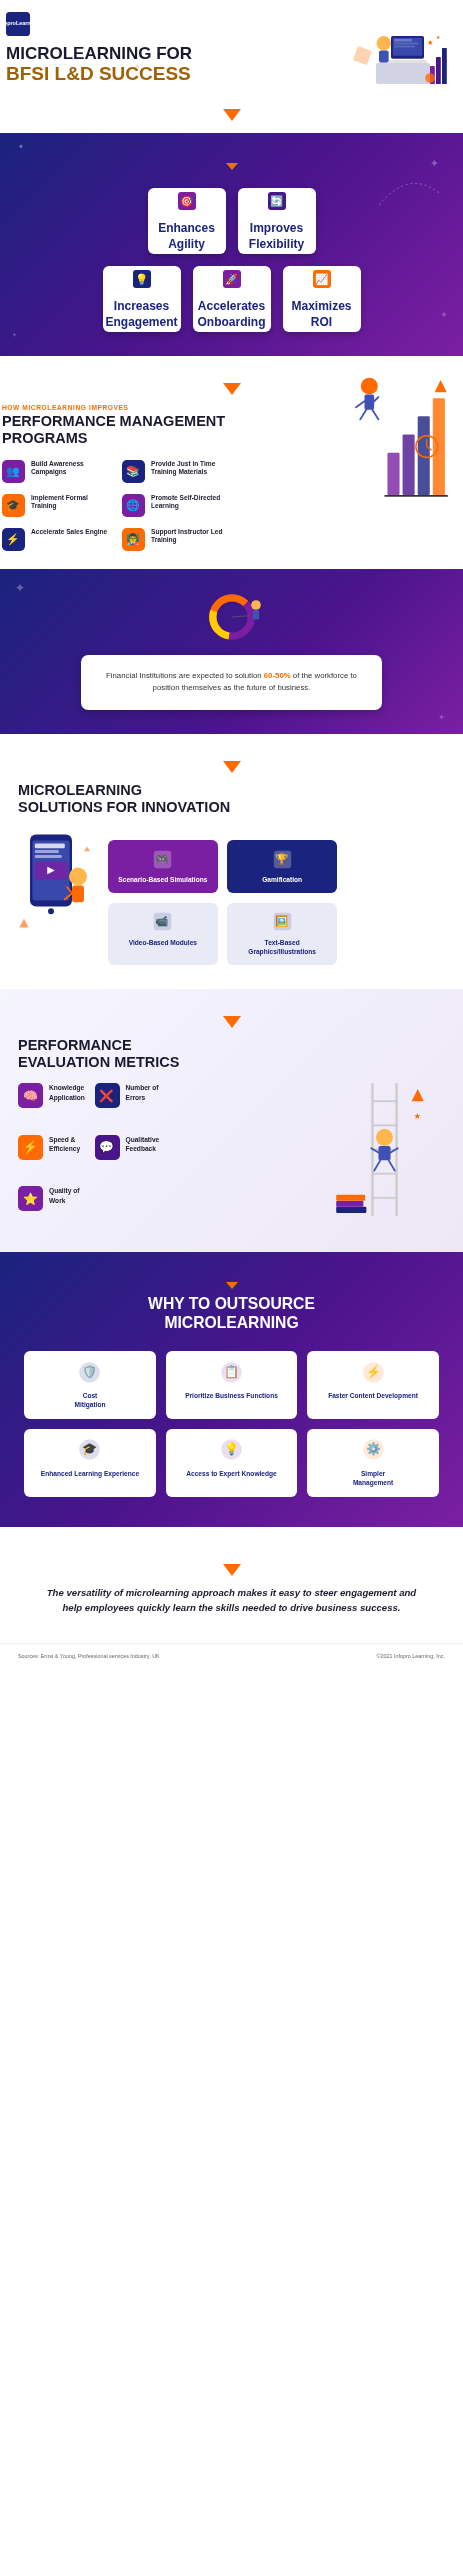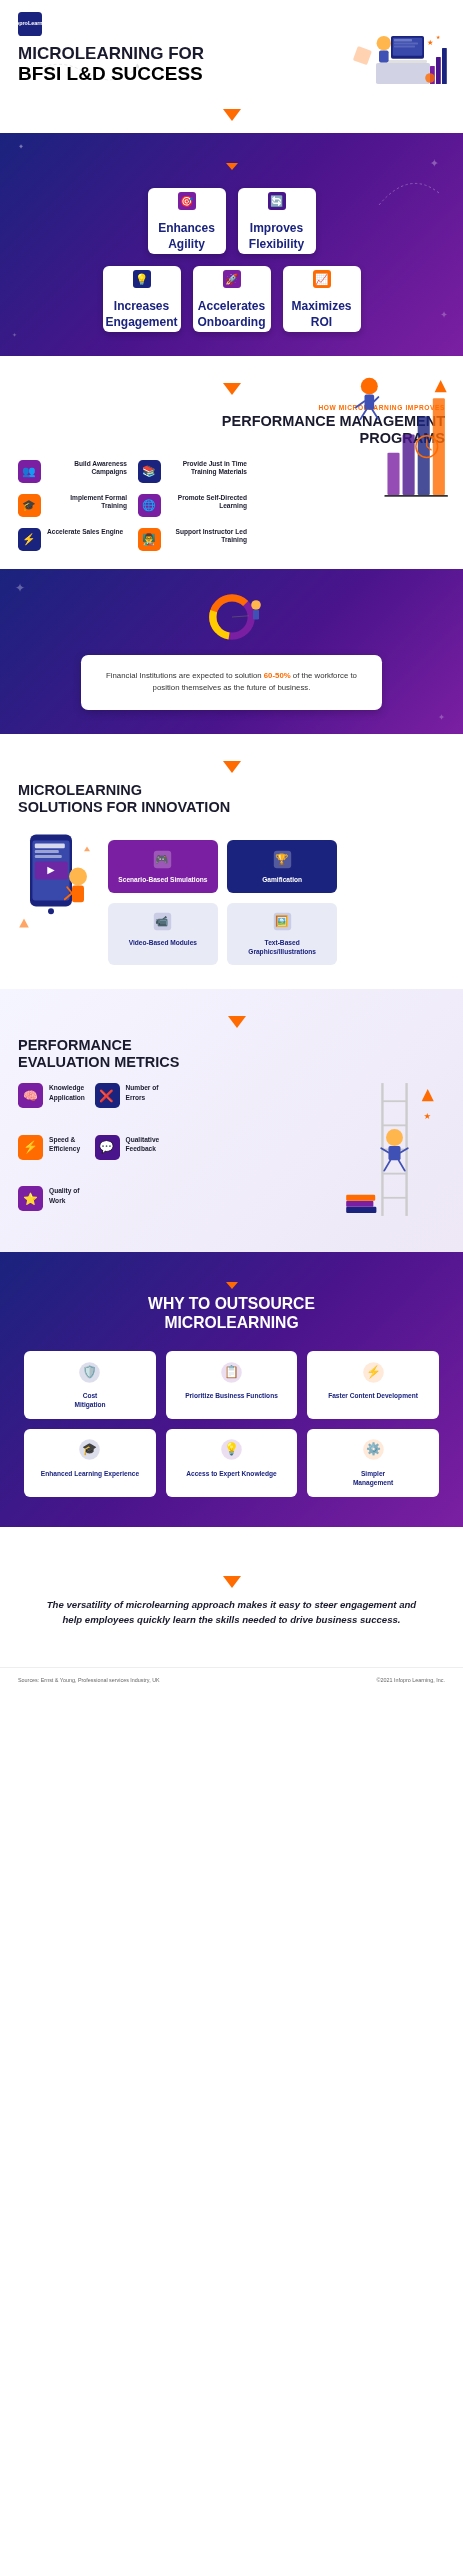--- a/index.html
+++ b/index.html
@@ -6,21 +6,21 @@
     body {
       width: 463px;
       font-family: Arial, sans-serif;
       background: #fff;
       overflow-x: hidden;
     }
 
     
     .section-header {
       background: #fff;
-      padding: 12px 18px 12px 18px;
+      padding: 12px 18px 12px 6px;
       position: relative;
     }
     .logo-box {
       display: flex;
       align-items: center;
       margin-bottom: 9px;
     }
     .logo-icon {
       width: 24px;
       height: 24px;
@@ -39,21 +39,21 @@
     .header-title-black {
       font-size: 17px;
       font-weight: 900;
       color: #1a1a2e;
       text-transform: uppercase;
       line-height: 1.1;
     }
     .header-title-orange {
       font-size: 19px;
       font-weight: 900;
-      color: #000000;
+      color: #a16207;
       text-transform: uppercase;
       line-height: 1.1;
     }
     .header-desc {
       font-size: 7.8px;
       color: #333;
       max-width: 229px;
       margin-top: 6px;
       line-height: 1.5;
     }
@@ -97,23 +97,22 @@
       font-size: 12px;
       font-weight: bold;
       color: #1a237e;
       text-align: center;
       line-height: 1.3;
     }
 
     
     .section-performance {
       background: #fff;
-      padding: 18px 18px;
+      padding: 18px 2px;
       position: relative;
-      text-align: right;
     }
     .section-subtitle {
       font-size: 6.6px;
       font-weight: bold;
       color: #ff6b00;
       text-transform: uppercase;
       letter-spacing: 0.6px;
     }
     .section-title-dark {
       font-size: 14.5px;
@@ -212,21 +211,21 @@
       font-size: 6.6px;
       font-weight: bold;
       line-height: 1.3;
     }
     .solution-label-white { color: #fff; }
     .solution-label-dark { color: #1a237e; }
 
     
     .section-eval {
       background: linear-gradient(135deg, #f5f5ff 0%, #ede7f6 100%);
-      padding: 18px 8px 24px 18px;
+      padding: 18px 18px 24px 18px;
       position: relative;
     }
     .eval-title {
       font-size: 14.5px;
       font-weight: 900;
       color: #1a1a2e;
       text-transform: uppercase;
       line-height: 1.2;
     }
     .eval-grid {
@@ -297,21 +296,21 @@
     }
     .outsource-grid-2 {
       display: grid;
       grid-template-columns: 1fr 1fr 1fr;
       gap: 9.6px;
     }
 
     
     .section-final {
       background: #fff;
-      padding: 40px 36px;
+      padding: 28px 36px;
       text-align: center;
     }
     .final-quote {
       font-size: 9.6px;
       font-weight: bold;
       color: #1a1a2e;
       line-height: 1.6;
       text-align: center;
     }
 

